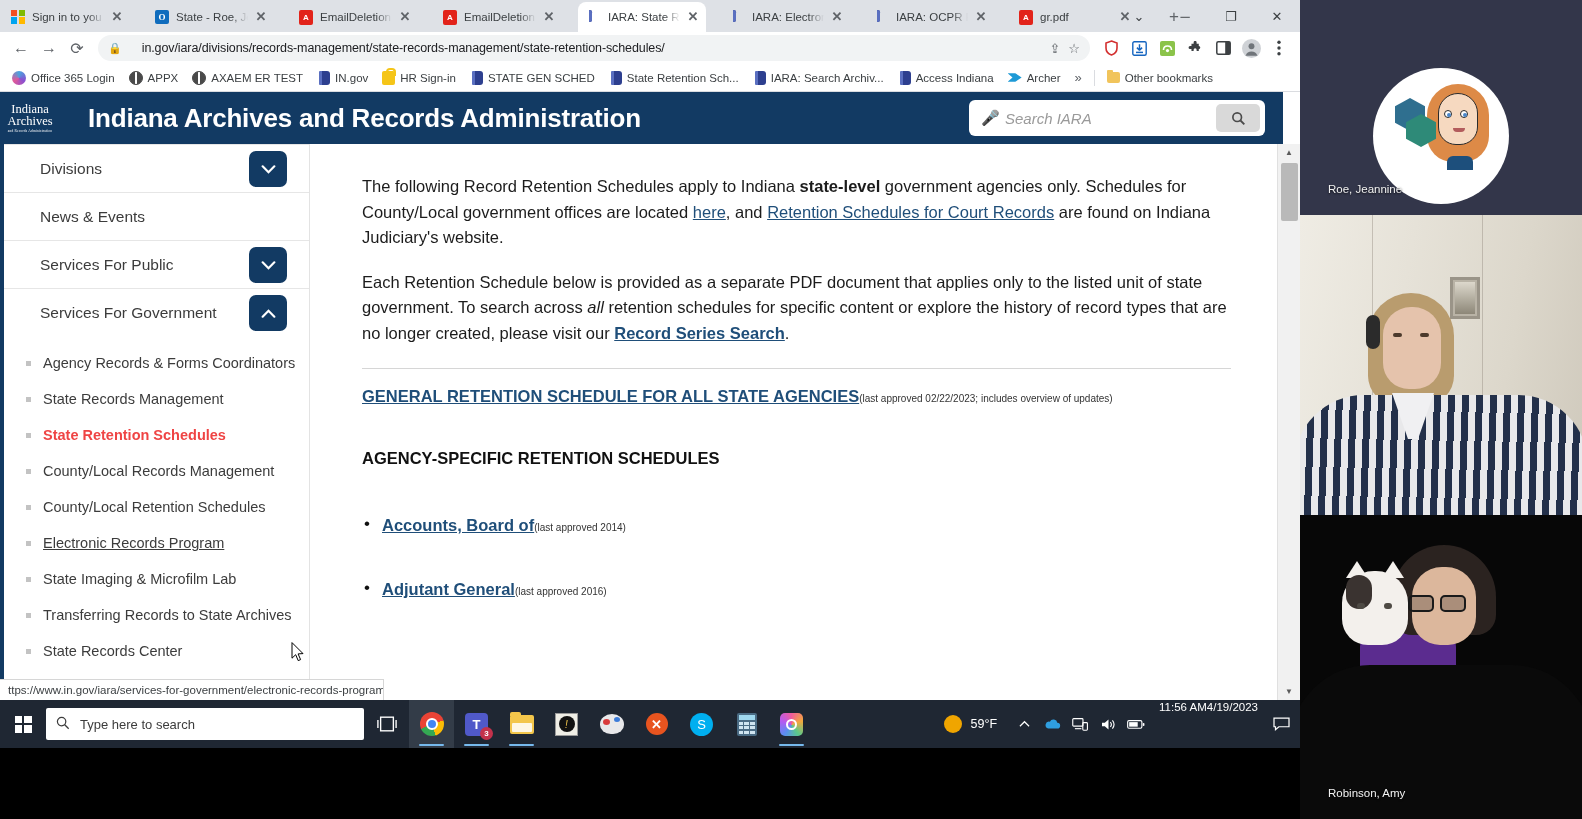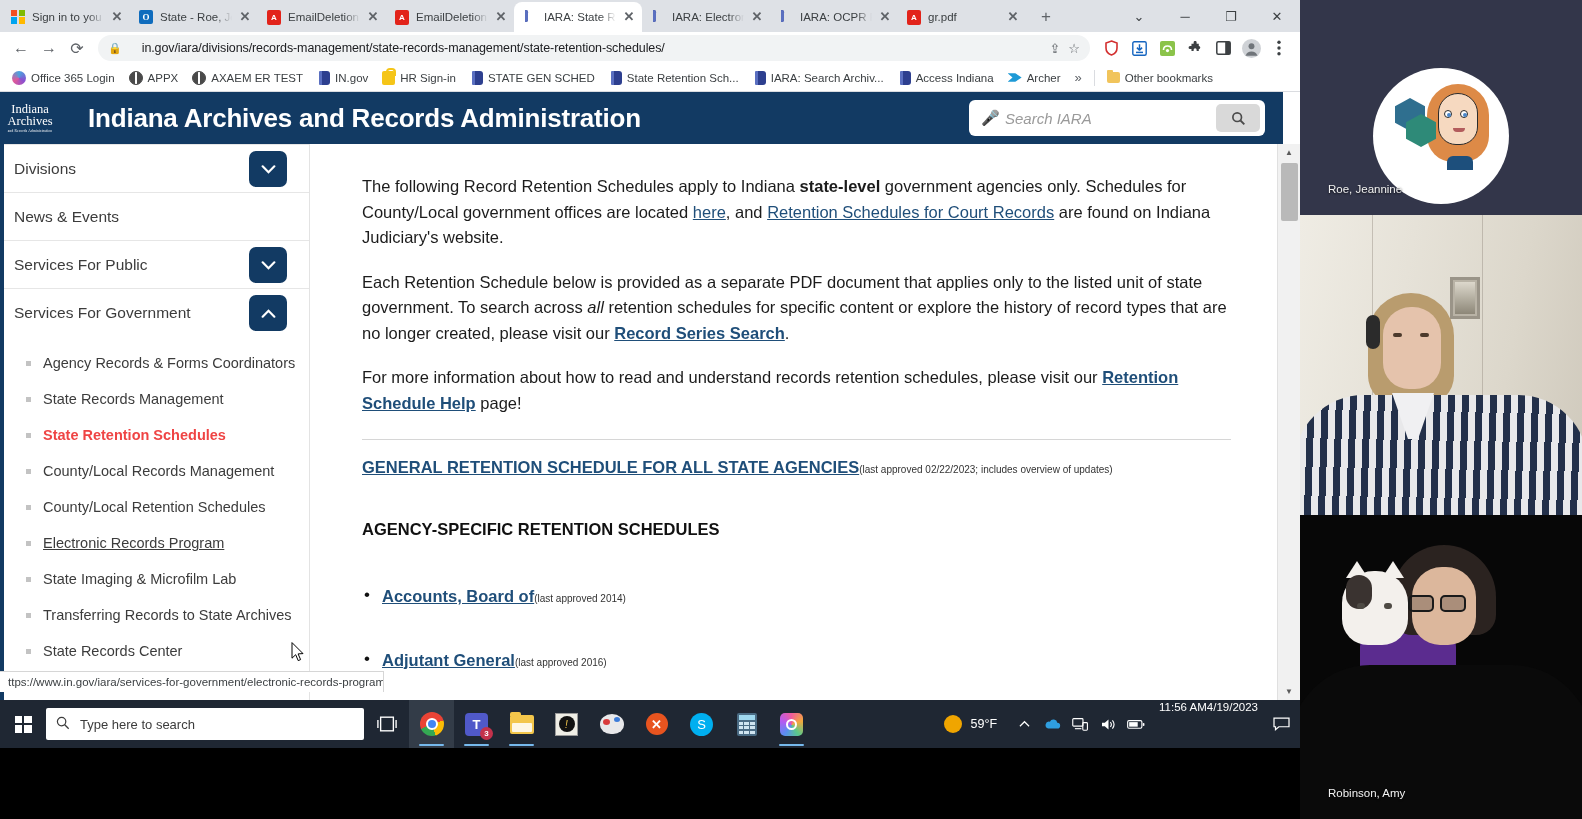--- a/index.html
+++ b/index.html
@@ -13,21 +13,21 @@
 
   
   #browser {
     position: absolute; left: 0; top: 0; width: 1300px; height: 700px;
     background: #fff;
   }
 
   
   .tabstrip {
     position: relative; height: 32px; background: #dee1e6;
-    display: flex; align-items: flex-end; padding-left: 2px;
+    display: flex; align-items: flex-end; padding-left: 2px; gap: 16px;
   }
   .tab {
     position: relative; height: 30px; width: 128px;
     display: flex; align-items: center; gap: 6px;
     padding: 0 6px 0 9px; font-size: 11.5px; color: #3c4043;
     border-radius: 8px 8px 0 0; white-space: nowrap; overflow: hidden;
     background: transparent;
   }
   .tab.active { background: #fff; }
   .tab .favicon { width: 15px; height: 15px; flex: 0 0 15px; position: relative; }
@@ -131,21 +131,21 @@
 
   
   .sidebar {
     position:absolute; left:0; top:52px; width:310px; height:556px;
     background:#fff; border-right:1px solid #e3e3e3; overflow:hidden;
     border-left:4px solid #123a63;
   }
   .nav-top { border-top:1px solid #e6e6e6; }
   .nav-item {
     position:relative; display:flex; align-items:center; height:48px;
-    border-bottom:1px solid #e6e6e6; padding-left:10px; font-size:15.5px; color:#3c3c3c;
+    border-bottom:1px solid #e6e6e6; padding-left:36px; font-size:15.5px; color:#3c3c3c;
   }
   .nav-item .caret {
     position:absolute; right:22px; top:6px; width:38px; height:36px; border-radius:7px;
     background:#123a63; color:#fff; display:flex;align-items:center;justify-content:center;
     font-size:15px;
   }
   .subnav { padding-top:8px; }
   .sub-item {
     display:flex; align-items:center; gap:12px; height:36px; padding-left:22px;
     font-size:14.5px; color:#3c3c3c;
@@ -183,21 +183,21 @@
   .pagescroll { position:absolute; right:0; top:52px; width:23px; height:556px;
     background:#f1f1f1; border-left:1px solid #e0e0e0; }
   .pagescroll .arw { height:17px; display:flex;align-items:center;justify-content:center;
     font-size:8px; color:#5a5a5a; }
   .pagescroll .arw.bot { position:absolute; bottom:0; left:0; right:0; }
   .pagescroll .thumb { position:absolute; top:19px; left:3px; width:17px; height:58px;
     background:#b9b9b9; border-radius:2px; }
 
   
   .statusbar {
-    position:absolute; left:0; bottom:8px; height:21px; background:#fff;
+    position:absolute; left:0; bottom:0; height:21px; background:#fff;
     border:1px solid #d6d6d6; border-left:none; border-bottom:none;
     padding: 0 8px; font-size:11.5px; color:#3c4043; display:flex; align-items:center;
     max-width:384px; white-space:nowrap; overflow:hidden; z-index:20;
   }
 
   .cursor { position:absolute; left:291px; top:550px; width:14px; height:20px; z-index:30; }
 
   
   #taskbar {
     position:absolute; left:0; top:700px; width:1300px; height:48px;
@@ -590,21 +590,20 @@
             <span class="lbl">State Records Center</span>
           </div>
         </div>
       </div>
 
       <div class="content">
         <p><span>The following Record Retention Schedules apply to Indiana </span><b>state-level</b><span> government agencies only. Schedules for County/Local government offices are located </span><a class="lnk-u" href="#">here</a><span>, and </span><a class="lnk-u" href="#">Retention Schedules for Court Records</a><span> are found on Indiana Judiciary's website.</span></p>
 
         <p><span>Each Retention Schedule below is provided as a separate PDF document that applies only to the listed unit of state government. To search across </span><i>all</i><span> retention schedules for specific content or explore the history of record types that are no longer created, please visit our </span><a class="lnk-b" href="#">Record Series Search</a><span>.</span></p>
 
-        <p><span>For more information about how to read and understand records retention schedules, please visit our </span><a class="lnk-b" href="#">Retention Schedule Help</a><span> page!</span></p>
 
         <div class="hr"></div>
 
         <div>
           <a class="ghead" href="#">GENERAL RETENTION SCHEDULE FOR ALL STATE AGENCIES</a><span class="note">(last approved 02/22/2023; includes overview of updates)</span>
         </div>
 
         <div class="ahead">AGENCY-SPECIFIC RETENTION SCHEDULES</div>
 
         <ul class="agencies">

